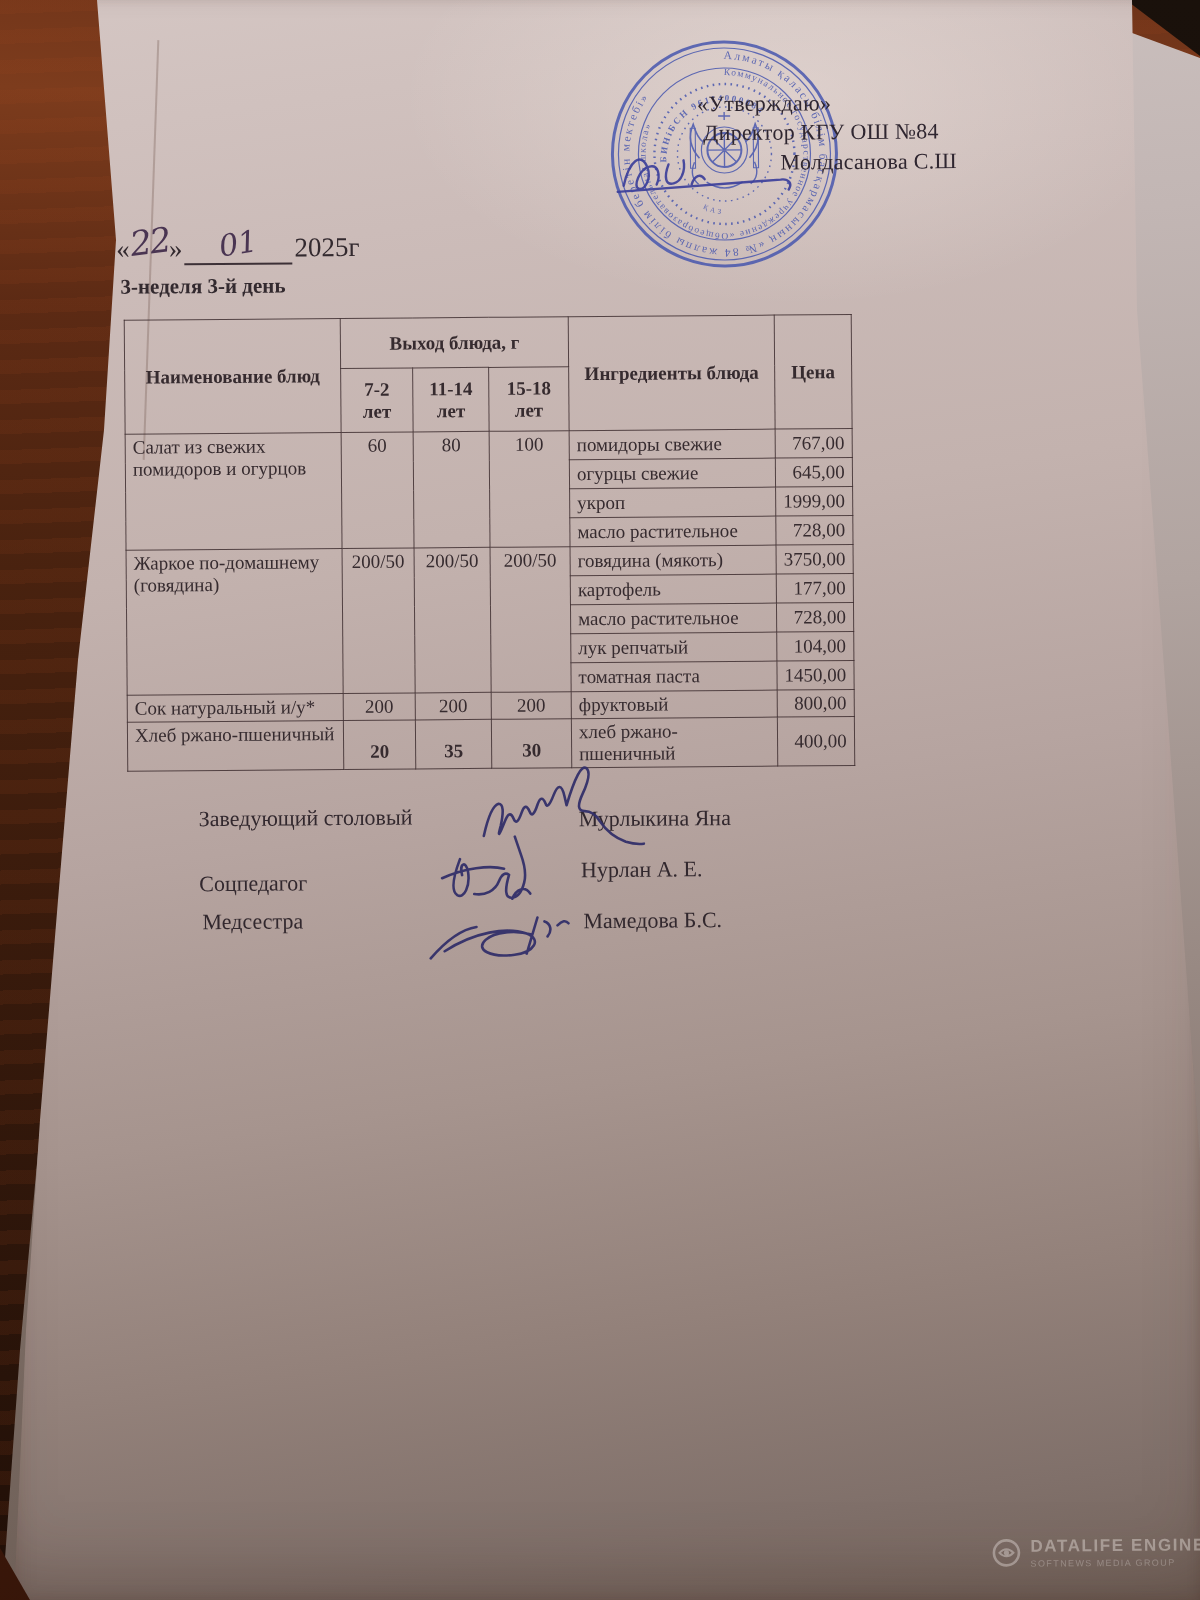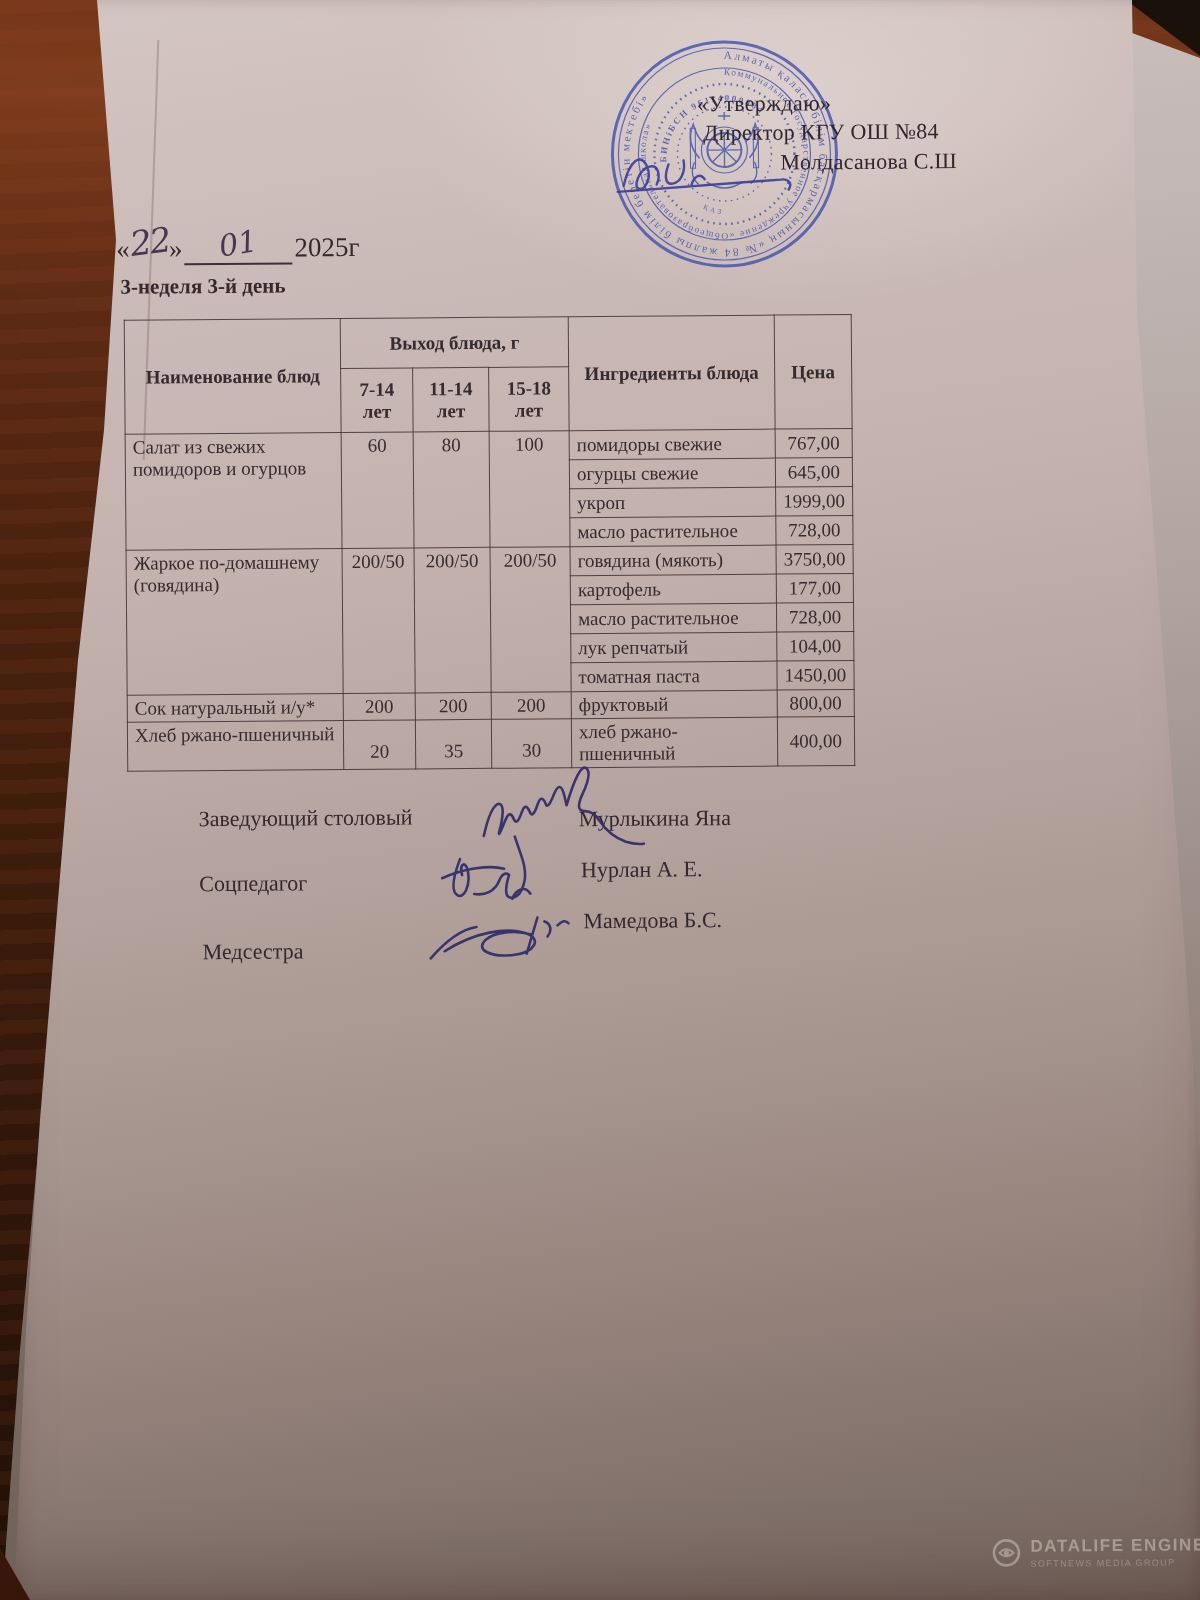--- a/index.html
+++ b/index.html
@@ -62,28 +62,28 @@
 
   
   table.menu{position:absolute;left:125px;top:316px;border-collapse:collapse;table-layout:fixed;
     font-size:19px;color:#362b2f;}
   table.menu td,table.menu th{border:1.6px solid rgba(62,46,48,.85);padding:2px 7px;font-weight:normal;}
   table.menu th{font-weight:bold;text-align:center;}
   .c-name{width:216px;} .c-p1{width:72px;} .c-p2{width:76px;} .c-p3{width:80px;} .c-ing{width:206px;} .c-price{width:70px;}
   .h-top{height:50px;} .h-sub{height:64px;}
   td.name{vertical-align:top;text-align:left;padding-top:4px;}
   td.portion{vertical-align:top;text-align:center;padding-top:4px;}
-  td.portion.mid{vertical-align:middle;padding-top:16px;}
+  td.portion.mid{vertical-align:middle;padding-top:16px;font-weight:bold;}
   td.ing{text-align:left;}
-  td.price{text-align:center;padding-right:9px;}
+  td.price{text-align:right;padding-right:9px;}
   tr.r29{height:29px;} tr.r27{height:27px;} tr.r40{height:40px;}
 
   
   .sig-row{position:absolute;font-size:22px;color:#32282e;white-space:nowrap;}
-  .role1{left:196px;top:803px;} .role2{left:196px;top:868px;} .role3{left:199px;top:936px;text-align:center;}
+  .role1{left:196px;top:803px;} .role2{left:196px;top:868px;} .role3{left:199px;top:906px;text-align:center;}
   .name1{left:576px;top:806px;} .name2{left:578px;top:857px;} .name3{left:580px;top:908px;}
   .sig-pack{position:absolute;left:415px;top:765px;width:230px;height:210px;}
 
   
   .wm{position:absolute;left:983px;top:1540px;display:flex;align-items:center;gap:9px;
     font-family:"Liberation Sans",sans-serif;}
   .wm-txt{display:flex;flex-direction:column;}
   .wm-title{font-size:17px;font-weight:bold;letter-spacing:1.6px;color:rgba(235,228,224,.42);}
   .wm-sub{font-size:9px;letter-spacing:1.4px;color:rgba(235,228,224,.30);margin-top:2px;}
 </style>
@@ -173,21 +173,21 @@
           <col class="c-price">
       </colgroup>
       <tbody>
           <tr class="h-top">
         <th rowspan="2">Наименование блюд</th>
         <th colspan="3">Выход блюда, г</th>
         <th rowspan="2">Ингредиенты блюда</th>
         <th rowspan="2">Цена</th>
       </tr>
       <tr class="h-sub">
-        <th>7-14 лет</th>
+        <th>7-2 лет</th>
         <th>11-14 лет</th>
         <th>15-18 лет</th>
       </tr>
 
       <tr class="r29">
         <td class="name" rowspan="4">Салат из свежих помидоров и огурцов</td>
         <td class="portion" rowspan="4">60</td>
         <td class="portion" rowspan="4">80</td>
         <td class="portion" rowspan="4">100</td>
         <td class="ing">помидоры свежие</td>

